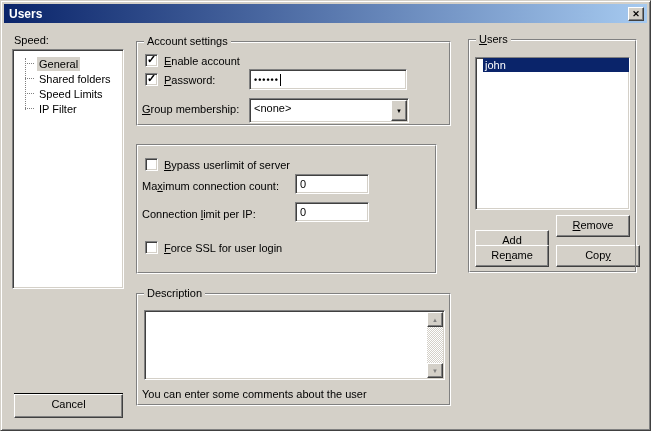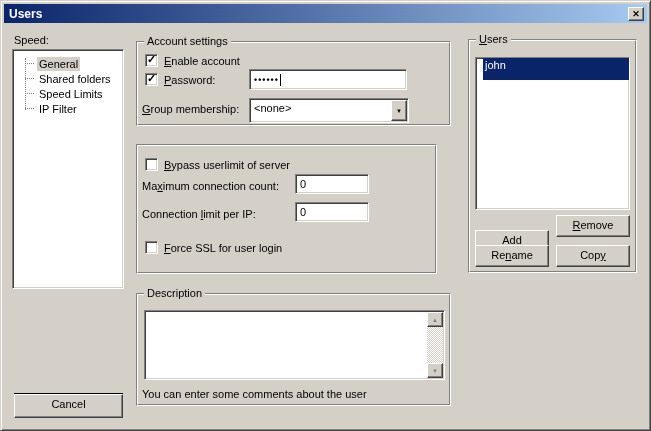--- a/index.html
+++ b/index.html
@@ -62,21 +62,21 @@
   .caret { display:inline-block; width:0; height:12px; border-left:1px solid #000; vertical-align:middle; margin-left:1px; }
   .combo { position:absolute; }
   .combo .cval { position:absolute; left:4px; top:3px; }
   .combo .cbtn {
     position:absolute; top:1px; right:1px; bottom:1px; width:16px;
     display:flex; align-items:center; justify-content:center; font-size:6px;
   }
   .button { position:absolute; text-align:center; line-height:19px; }
   .button.default { border:1px solid #000; box-shadow: inset 1px 1px 0 #fff, inset -1px -1px 0 #808080; margin-top: 31px; }
   .listbox { position:absolute; overflow:hidden; }
-  .list-item { height:22px; line-height:14px; padding:0 2px; }
+  .list-item { height:14px; line-height:14px; padding:0 2px; }
   .list-item.sel { background:#0A246A; color:#fff; }
   .textarea { position:absolute; }
   .vscroll { position:absolute; top:1px; right:1px; bottom:1px; width:16px;
     background:repeating-conic-gradient(#fff 0% 25%, #D4D0C8 0% 50%); background-size:2px 2px; }
   .sbtn { position:absolute; left:0; width:16px; height:15px;
     display:flex; align-items:center; justify-content:center; font-size:6px; color:#808080; }
   .sbtn.up { top:0; } .sbtn.down { bottom:0; }
 </style>
 </head>
 <body>
@@ -179,16 +179,16 @@
   <div class="group" style="left:467px; top:38px; width:169px; height:234px;">
     <span class="gtitle"><span></span><span class="mn">U</span><span>sers</span></span>
 
     <div class="sunken listbox" style="left:6px; top:17px; width:155px; height:153px;">
       <div class="list-item sel">john</div>
     </div>
 
     <div class="btn3d button" style="left:6px; top:190px; width:74px; height:22px;"><span></span><span class="mn">A</span><span>dd</span></div>
     <div class="btn3d button" style="left:87px; top:175px; width:74px; height:22px;"><span></span><span class="mn">R</span><span>emove</span></div>
     <div class="btn3d button" style="left:6px; top:205px; width:74px; height:22px;"><span>Re</span><span class="mn">n</span><span>ame</span></div>
-    <div class="btn3d button" style="left:87px; top:205px; width:74px; height:22px;"><span>Cop</span><span class="mn">y</span><span></span></div>
+    <div class="btn3d button" style="left:87px; top:205px; width:84px; height:22px;"><span>Cop</span><span class="mn">y</span><span></span></div>
   </div>
 
 </div>
 
 </body></html>

